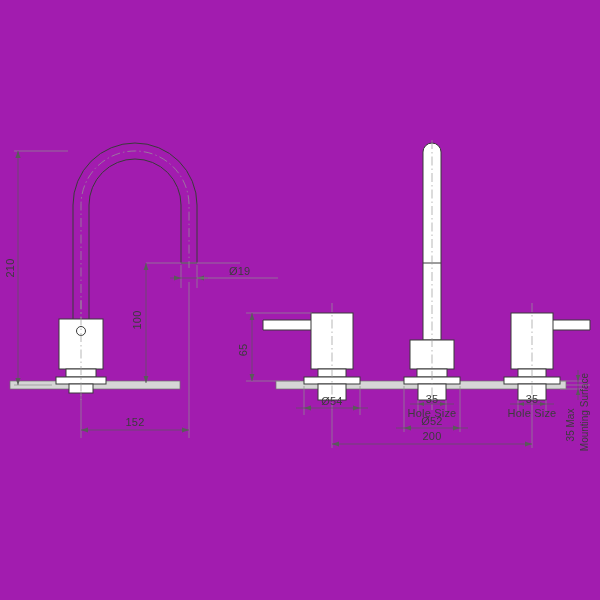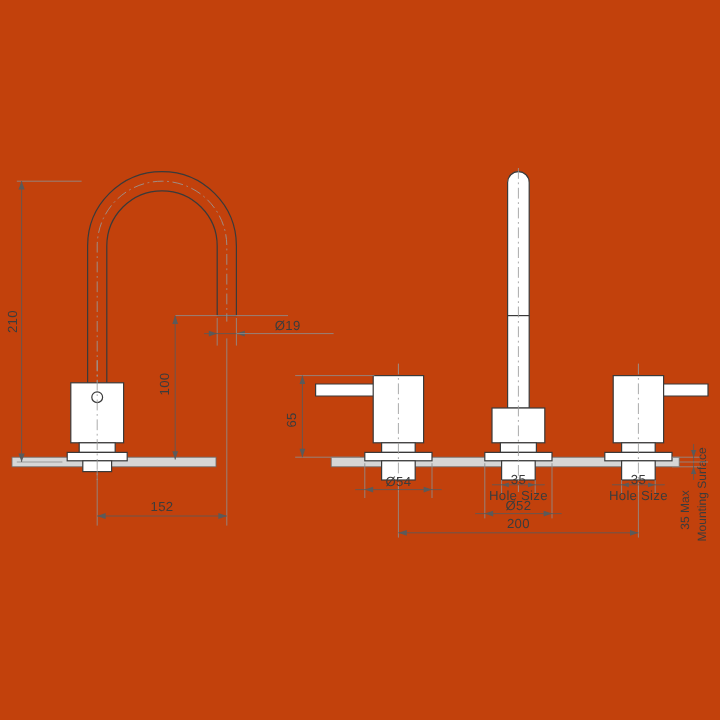--- a/index.html
+++ b/index.html
@@ -7,21 +7,21 @@
     padding: 0;
     background: #ffffff;
   }
   body {
     font-family: "Liberation Sans", sans-serif;
   }
   #drawing-root {
     position: relative;
     width: 600px;
     height: 600px;
-    background: #c2410c;
+    background: #a21caf;
     overflow: hidden;
   }
   svg.tech-drawing {
     display: block;
     width: 600px;
     height: 600px;
   }
   .outline {
     fill: none;
     stroke: #3a3a3a;

